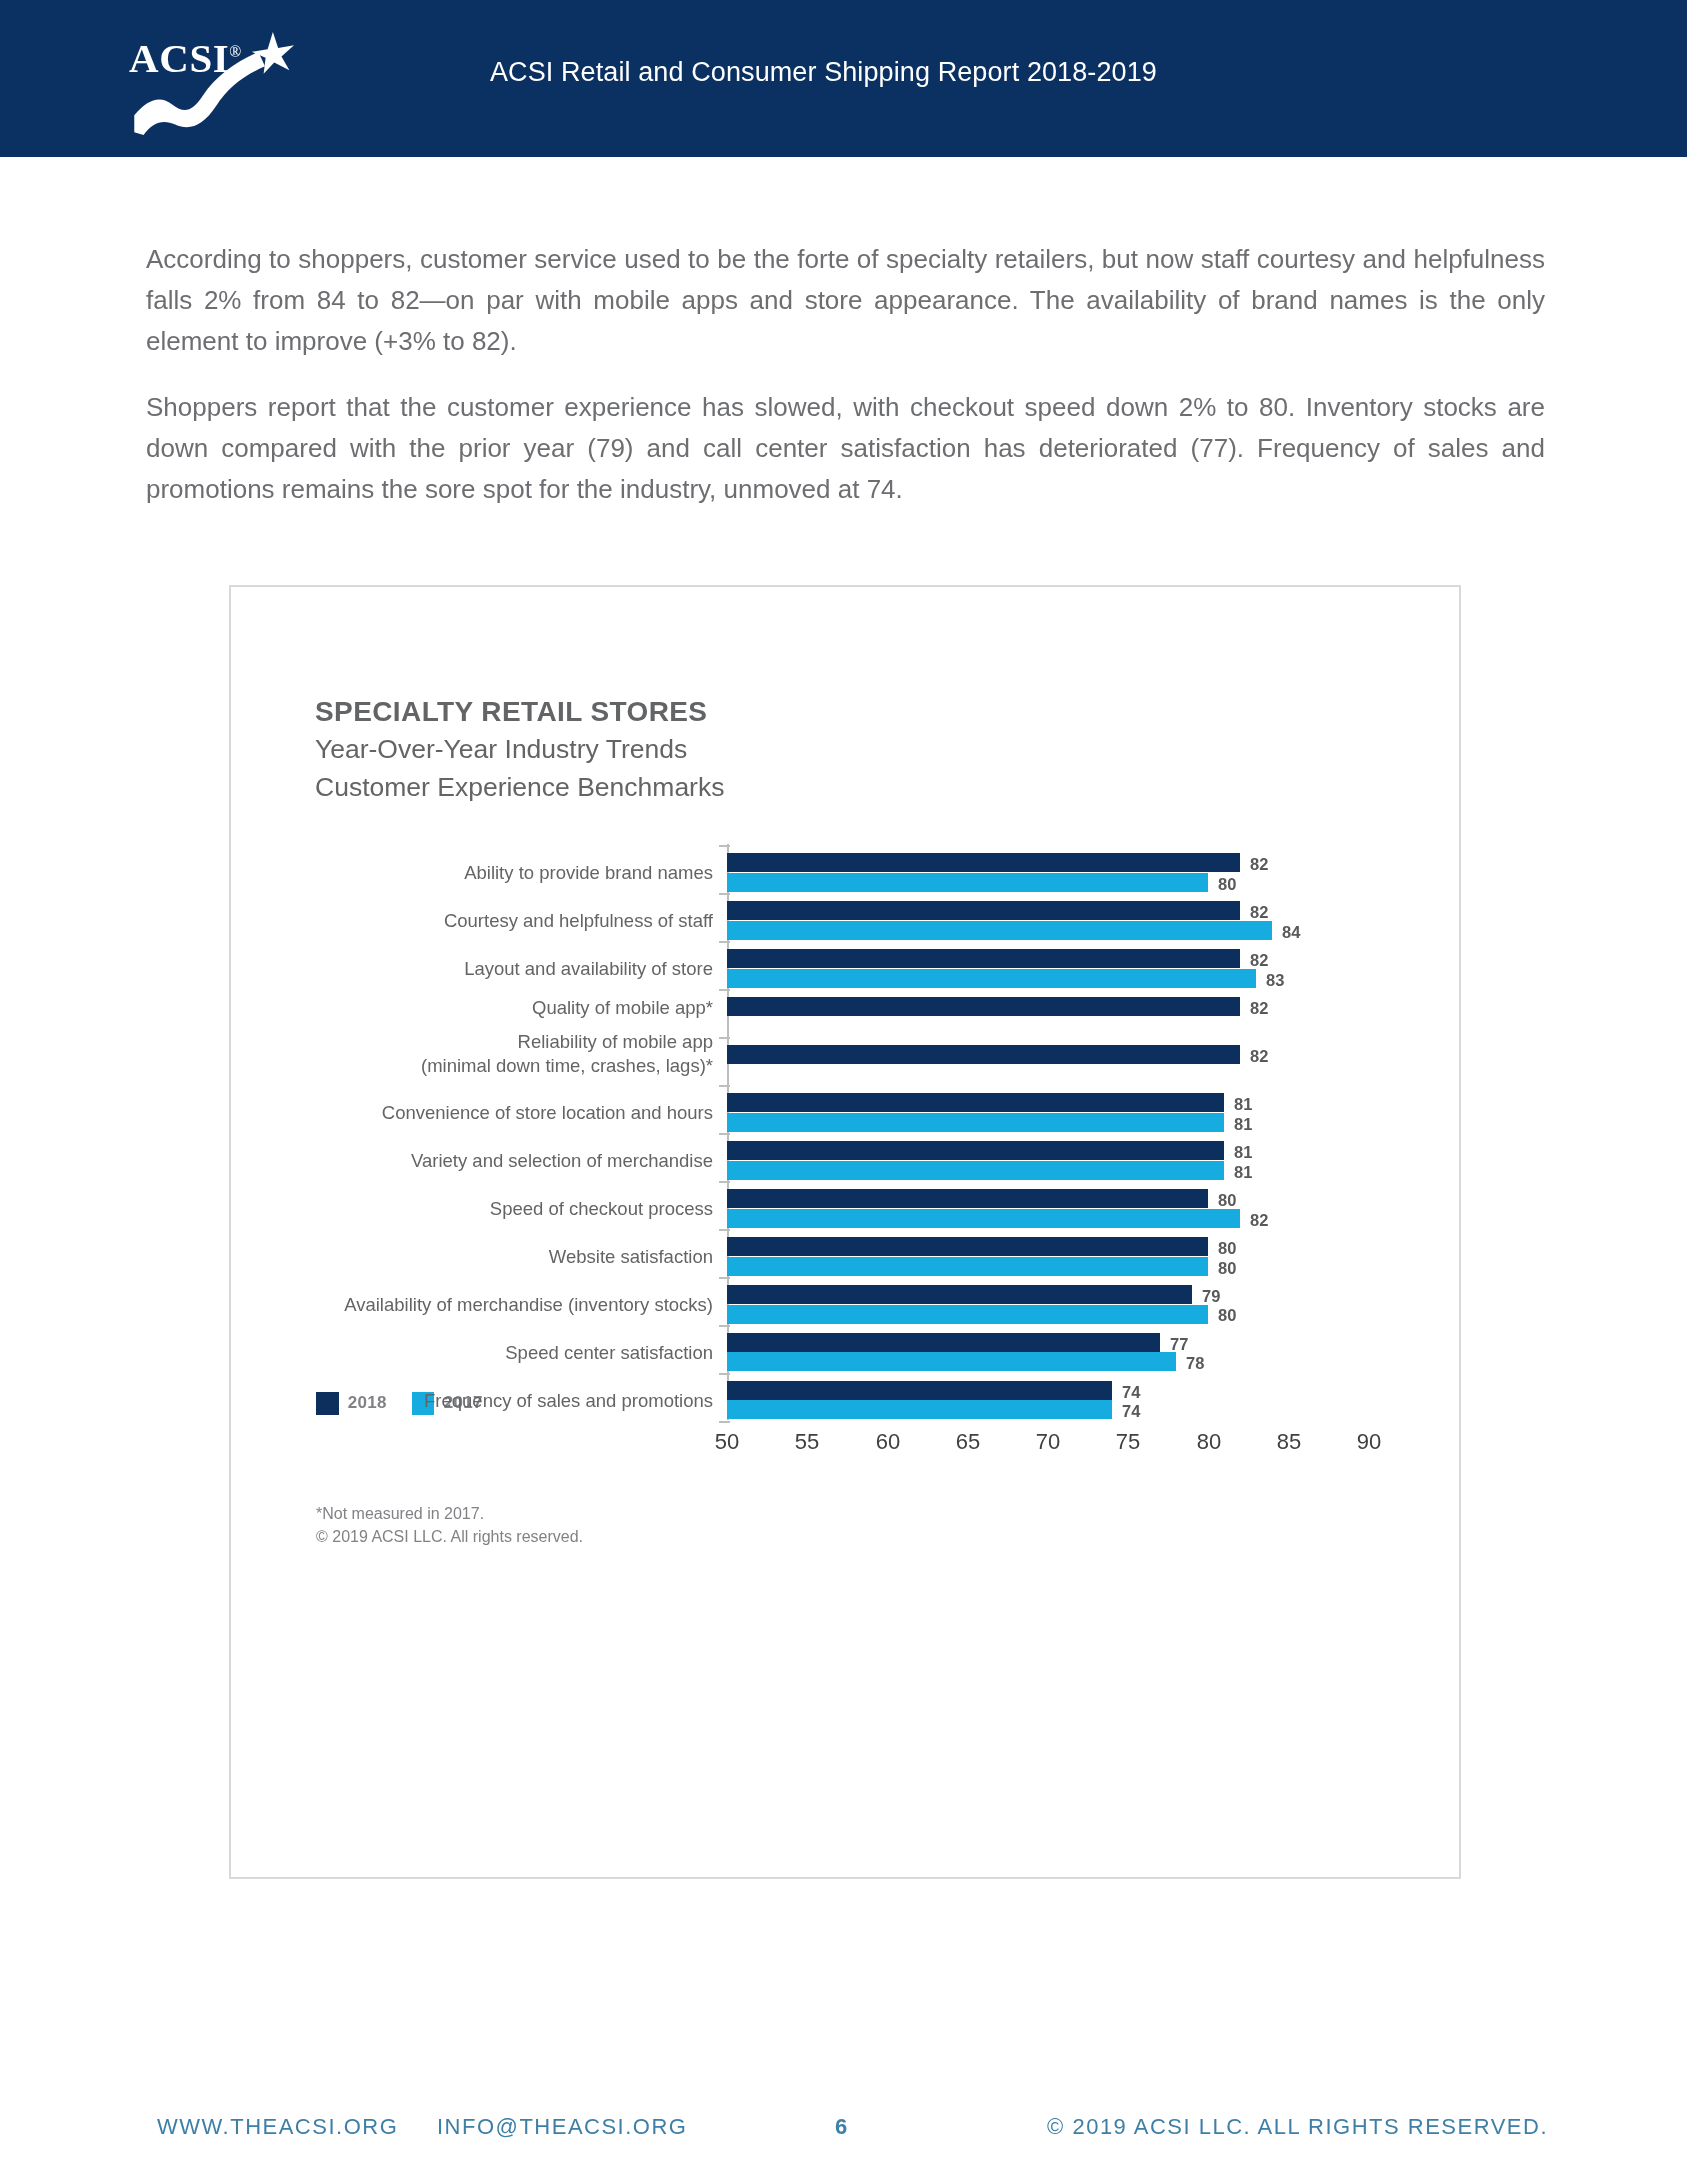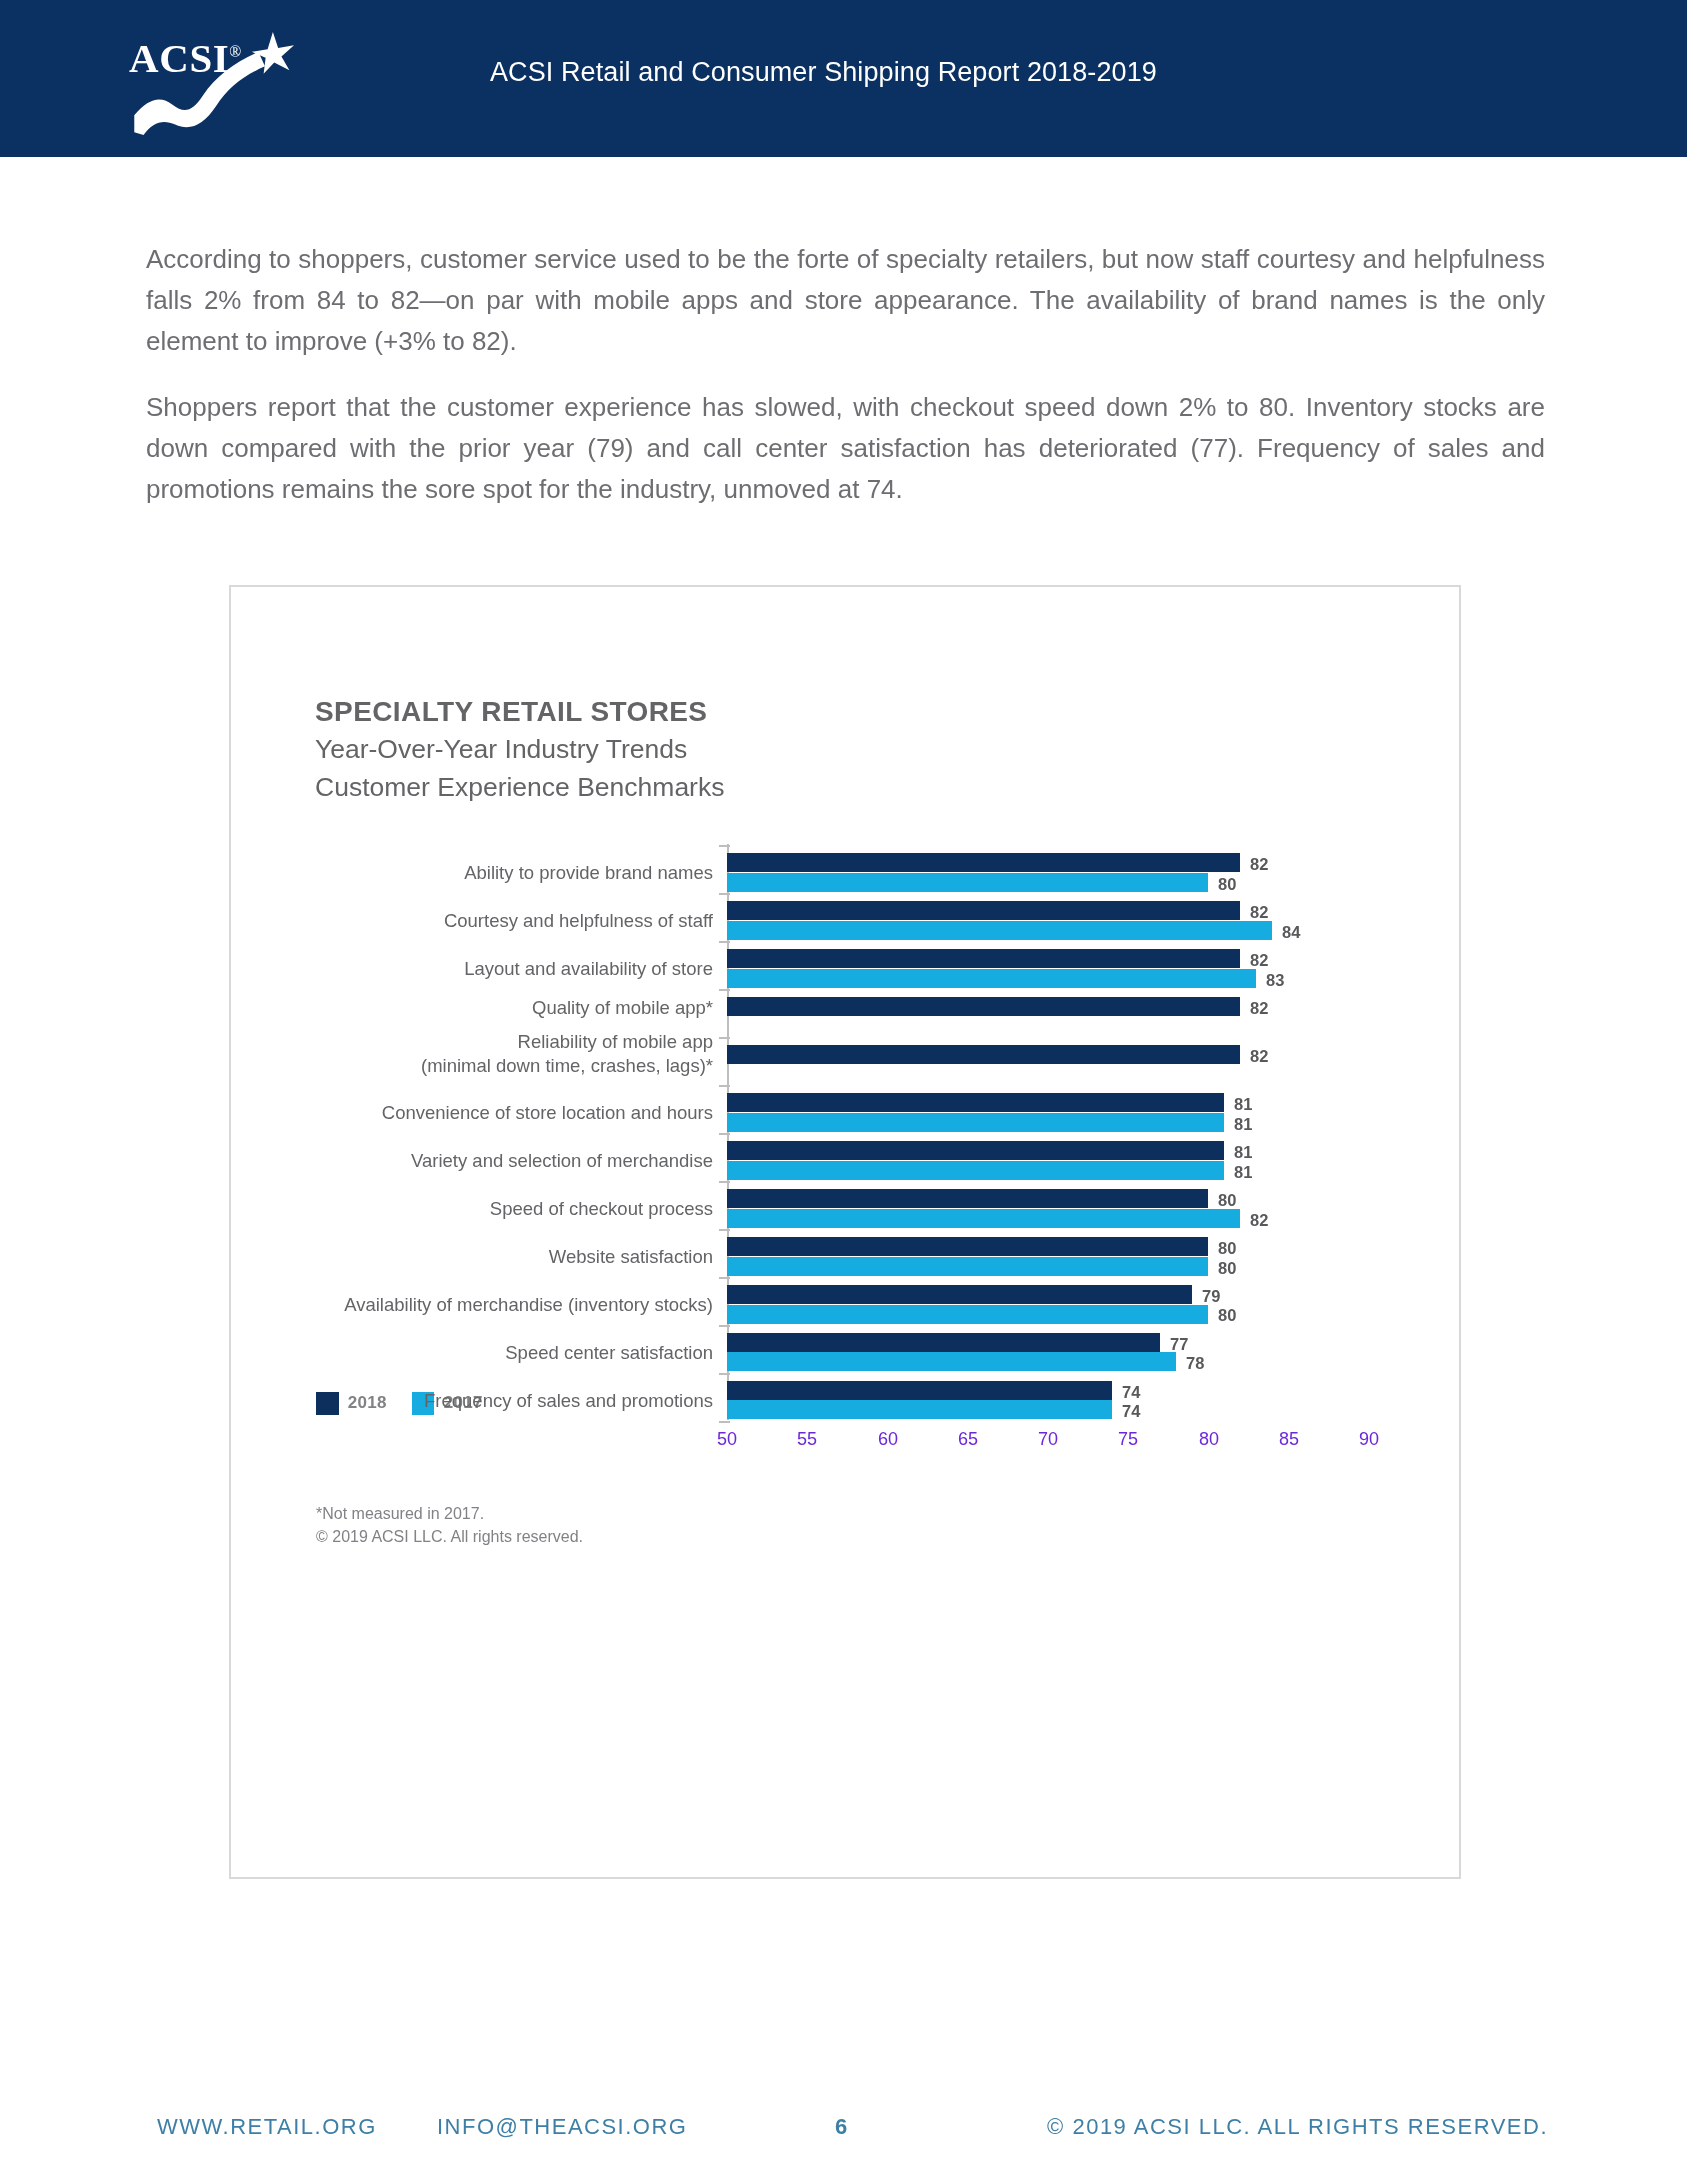--- a/index.html
+++ b/index.html
@@ -87,21 +87,21 @@
   .bar-2017{background:#16ace0;}
   .bar-value{
     position:absolute;font-size:16.5px;font-weight:bold;color:#58595b;
     white-space:nowrap;
   }
 
   .xaxis{
     position:absolute;left:0;top:842px;width:1232px;height:40px;
   }
   .xtick-label{
-    position:absolute;font-size:18px;color:#6d28d9;
+    position:absolute;font-size:22px;color:#404040;
     transform:translateX(-50%);
   }
 
   .footnote{
     position:absolute;left:85px;top:916px;
     font-size:16px;color:#808285;line-height:22.5px;
   }
 
   
   .page-footer{
@@ -239,18 +239,18 @@
       <div class="xtick-label" style="left: 1138px; top: 0px;">90</div>
     </div>
 
   <div class="footnote">
     <div>*Not measured in 2017.</div>
     <div>© 2019 ACSI LLC. All rights reserved.</div>
   </div>
 </div>
 
 <div class="page-footer">
-  <span class="foot-www">WWW.RETAIL.ORG</span>
+  <span class="foot-www">WWW.THEACSI.ORG</span>
   <span class="foot-email">INFO@THEACSI.ORG</span>
   <span class="foot-page">6</span>
   <span class="foot-copy">© 2019 ACSI LLC. ALL RIGHTS RESERVED.</span>
 </div>
 
 
 </body></html>

